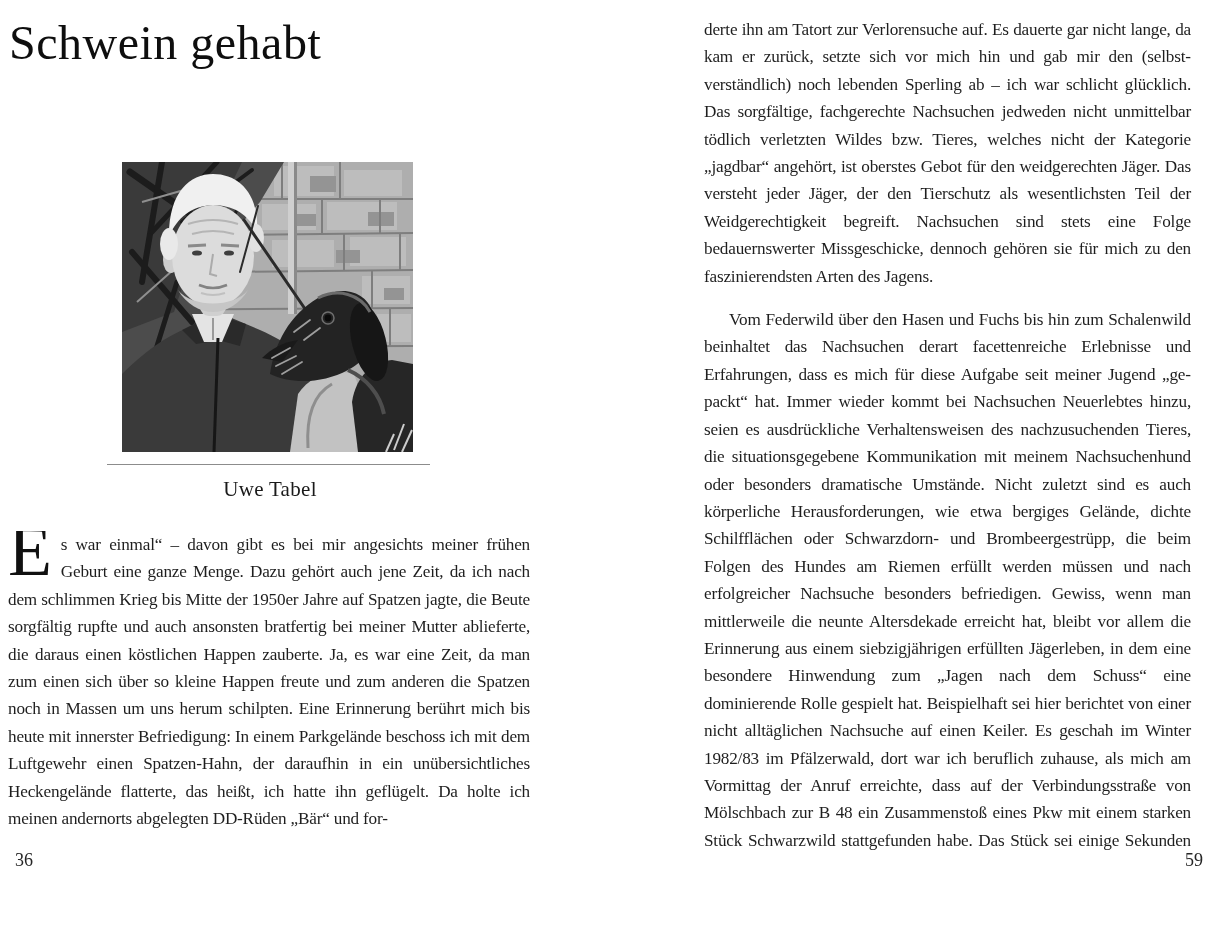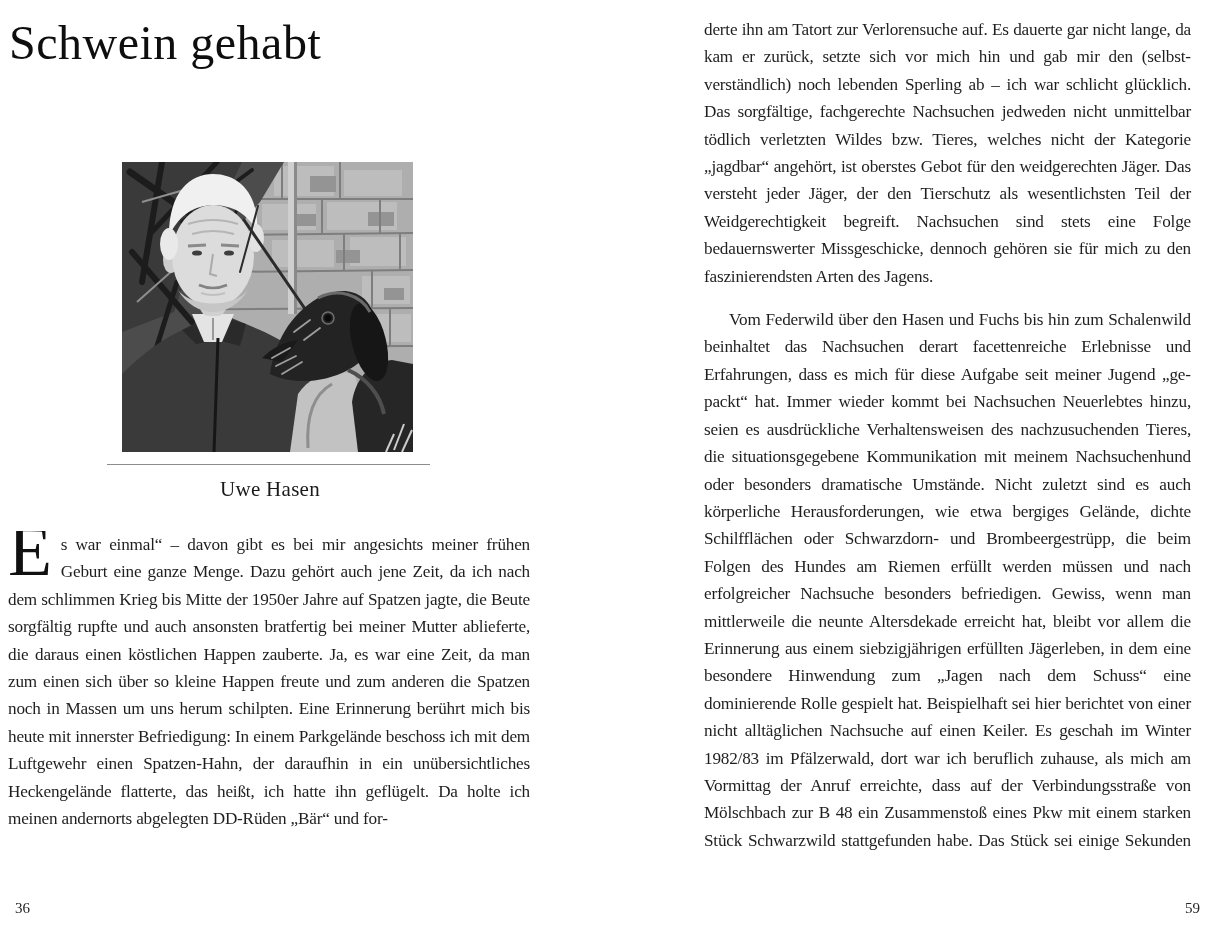--- a/index.html
+++ b/index.html
@@ -39,21 +39,21 @@
     float:left; height:54px; line-height:40px; font-size:72px;
     margin:0 9px 0 0; color:#101010;
   }
   .right-body {
     position:absolute; left:688px; top:0; width:519px; height:858px; overflow:hidden;
   }
   .para { margin:16px; }
   .para.indent { text-indent:25px; }
 
   .pagenum {
-    position:absolute; top:900px; font-size:15px; color:#262626;
+    position:absolute; top:850px; font-size:18px; color:#262626;
   }
   .pagenum.left-num  { left:15px; }
   .pagenum.right-num { left:1185px; }
 </style>
 </head>
 <body>
 
 <div class="spread">
 
   <section>
@@ -180,21 +180,21 @@
 
         <g stroke="#cdcdcd" stroke-width="2">
           <line x1="272" y1="288" x2="282" y2="262"></line>
           <line x1="280" y1="290" x2="290" y2="268"></line>
           <line x1="264" y1="290" x2="272" y2="272"></line>
         </g>
       </svg>
     </figure>
 
     <div class="rule"></div>
-    <div class="author">Uwe Hasen</div>
+    <div class="author">Uwe Tabel</div>
 
     <div class="body left-body">
       <span class="dropcap">E</span><span>s war einmal“ – davon gibt es bei mir angesichts meiner frühen Geburt eine ganze Menge. Dazu gehört auch jene Zeit, da ich nach dem schlimmen Krieg bis Mitte der 1950er Jahre auf Spatzen jagte, die Beute sorgfältig rupfte und auch ansonsten bratfertig bei meiner Mutter ablieferte, die daraus einen köstlichen Happen zau­berte. Ja, es war eine Zeit, da man zum einen sich über so kleine Happen freute und zum anderen die Spatzen noch in Massen um uns herum schilpten. Eine Erinnerung berührt mich bis heute mit in­nerster Befriedigung: In einem Parkgelände beschoss ich mit dem Luftgewehr einen Spatzen-Hahn, der daraufhin in ein unübersicht­liches Heckengelände flatterte, das heißt, ich hatte ihn geflügelt. Da holte ich meinen andernorts abgelegten DD-Rüden „Bär“ und for-</span>
     </div>
 
     <div class="pagenum left-num">36</div>
   </section>
 
   <section>
     <div class="body right-body">

